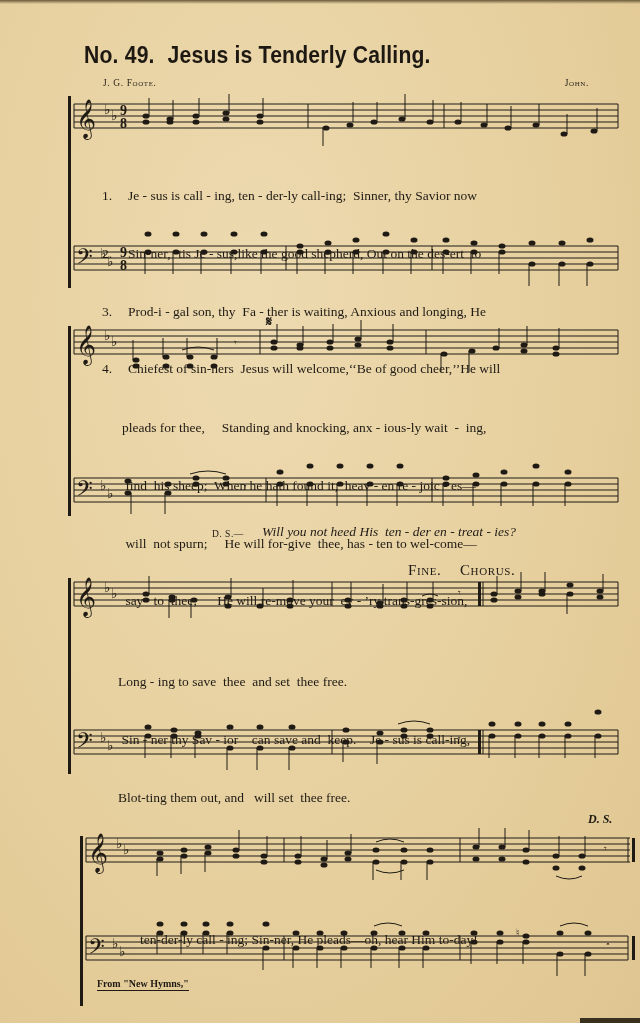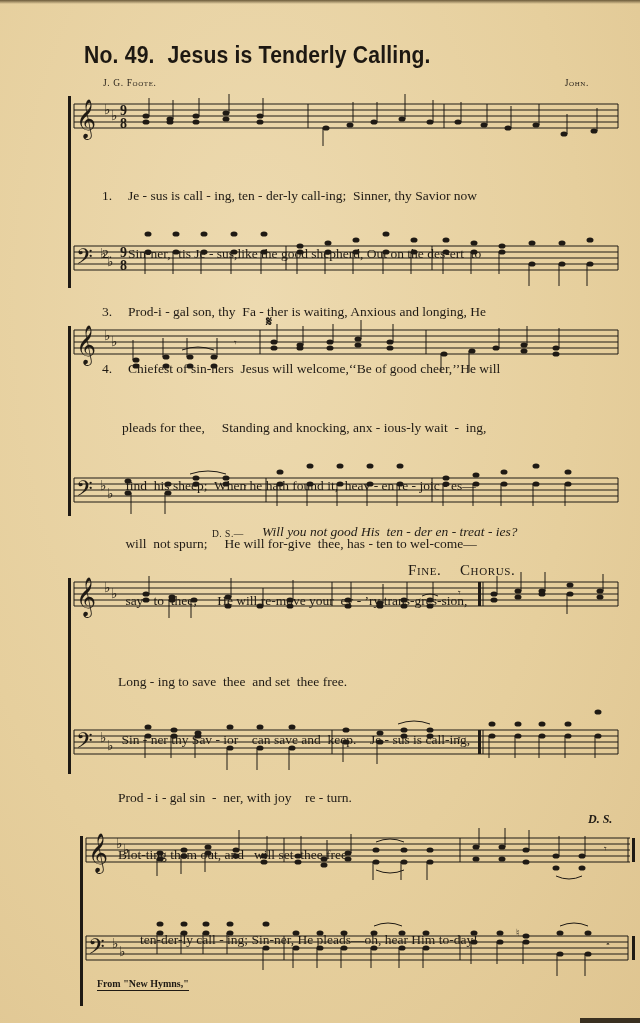--- a/index.html
+++ b/index.html
@@ -312,21 +312,21 @@
         <line x1="293" y1="26" x2="293" y2="48"></line>
         <line x1="323" y1="26" x2="323" y2="48"></line>
       <line x1="369" y1="26" x2="369" y2="48"></line>
         <line x1="399" y1="26" x2="399" y2="48"></line>
         <line x1="427" y1="26" x2="427" y2="48"></line>
         <line x1="459" y1="26" x2="459" y2="48"></line>
         <line x1="491" y1="26" x2="491" y2="48"></line>
     </g>
   </svg>
   <div class="ds" style="left:144px;top:213px;">D. S.—</div>
-  <div class="ital" style="left:194px;top:208px;">Will you not good His  ten - der en - treat - ies?</div>
+  <div class="ital" style="left:194px;top:208px;">Will you not heed His  ten - der en - treat - ies?</div>
 </div>
 
 <div class="system" style="top:562px;height:240px;">
   <div class="mark" style="left:340px;top:0;">Fine.</div>
   <div class="mark" style="left:392px;top:0;">Chorus.</div>
   <div class="brace-bar" style="top:16px;height:196px;"></div>
   <svg class="staff" width="544" height="64" style="top:8px;">
     <g stroke="#1f1a14" stroke-width="1">
       <line x1="0" y1="12" x2="544" y2="12"></line>
         <line x1="0" y1="18" x2="544" y2="18"></line>
@@ -388,21 +388,20 @@
       <line x1="423" y1="24" x2="423" y2="6"></line>
         <line x1="447" y1="21" x2="447" y2="2"></line>
         <line x1="471" y1="21" x2="471" y2="2"></line>
         <line x1="493" y1="24" x2="493" y2="44"></line>
         <line x1="529" y1="21" x2="529" y2="4"></line>
     </g>
   </svg>
   <div class="lyrics" style="left:50px;top:72px;">
     <span class="lyric-line">Long - ing to save  thee  and set  thee free.</span>
     <span class="lyric-line"> Sin - ner thy Sav - ior    can save and  keep.    Je - sus is call-ing,</span>
-    <span class="lyric-line">Prod - i - gal sin  -  ner, with joy    re - turn.</span>
     <span class="lyric-line">Blot-ting them out, and   will set  thee free.</span>
   </div>
   <svg class="staff" width="544" height="70" style="top:148px;">
     <g stroke="#1f1a14" stroke-width="1">
       <line x1="0" y1="20" x2="544" y2="20"></line>
         <line x1="0" y1="26" x2="544" y2="26"></line>
         <line x1="0" y1="32" x2="544" y2="32"></line>
         <line x1="0" y1="38" x2="544" y2="38"></line>
         <line x1="0" y1="44" x2="544" y2="44"></line>
       <line x1="0" y1="20" x2="0" y2="44"></line>

